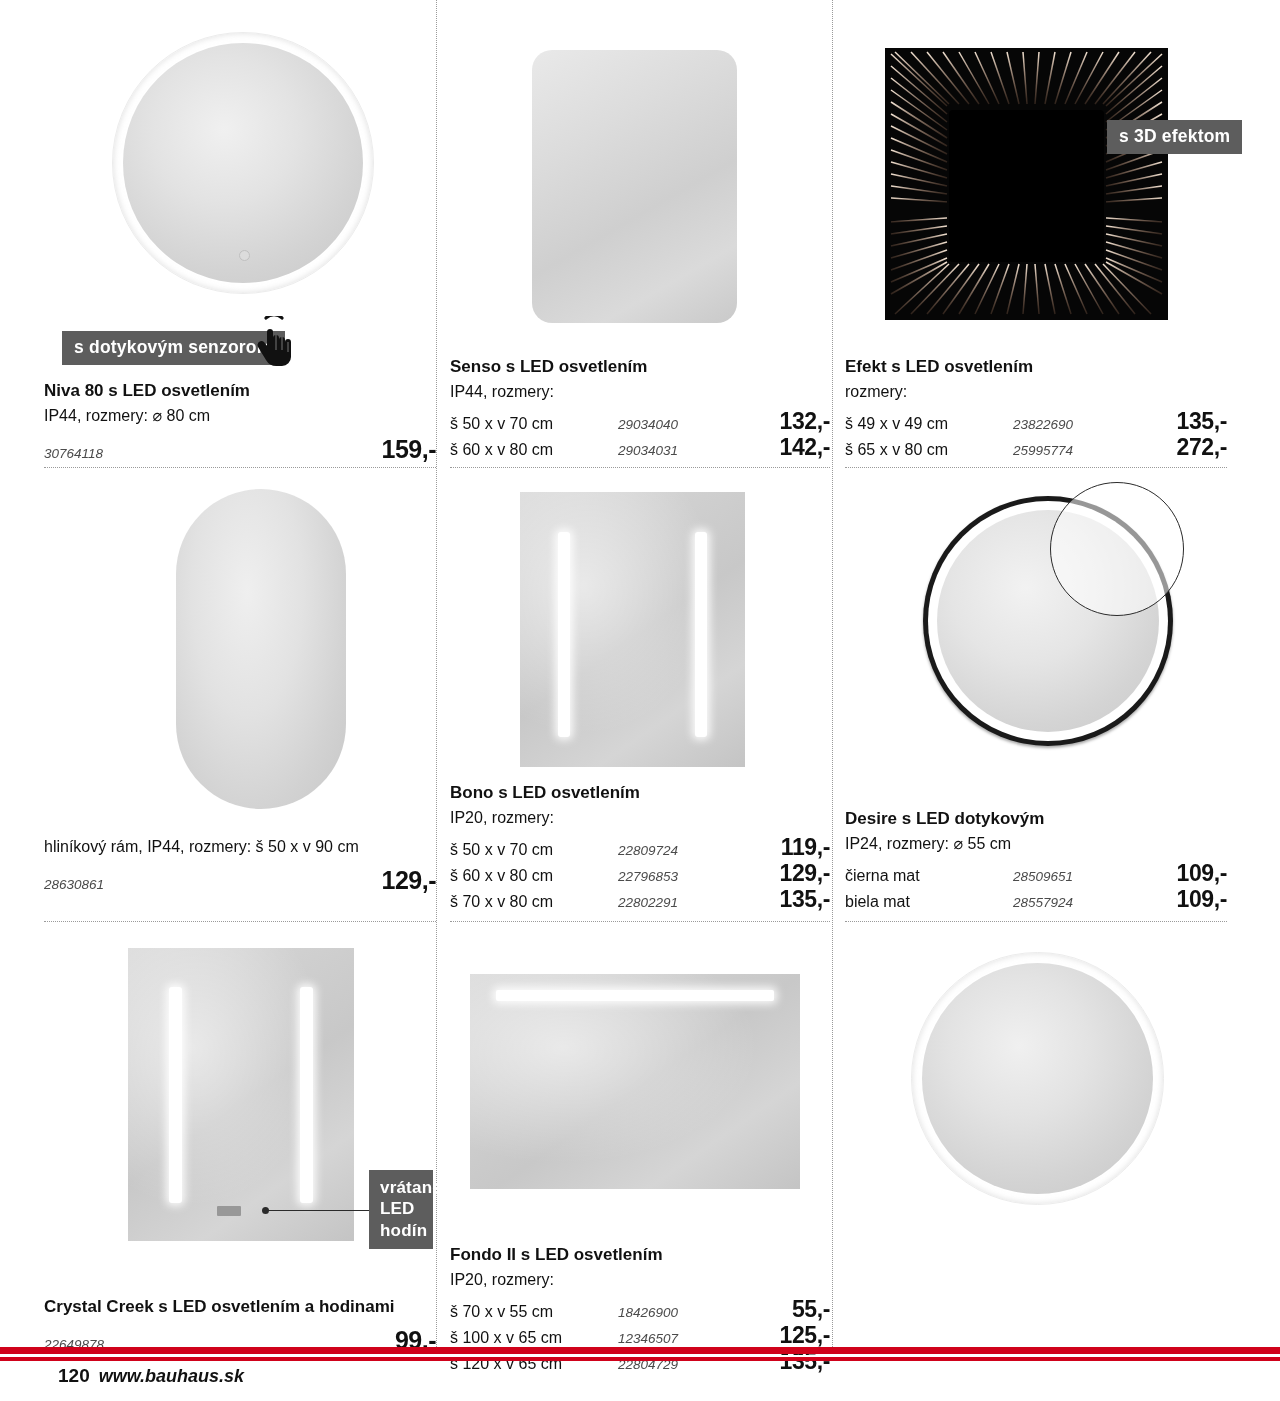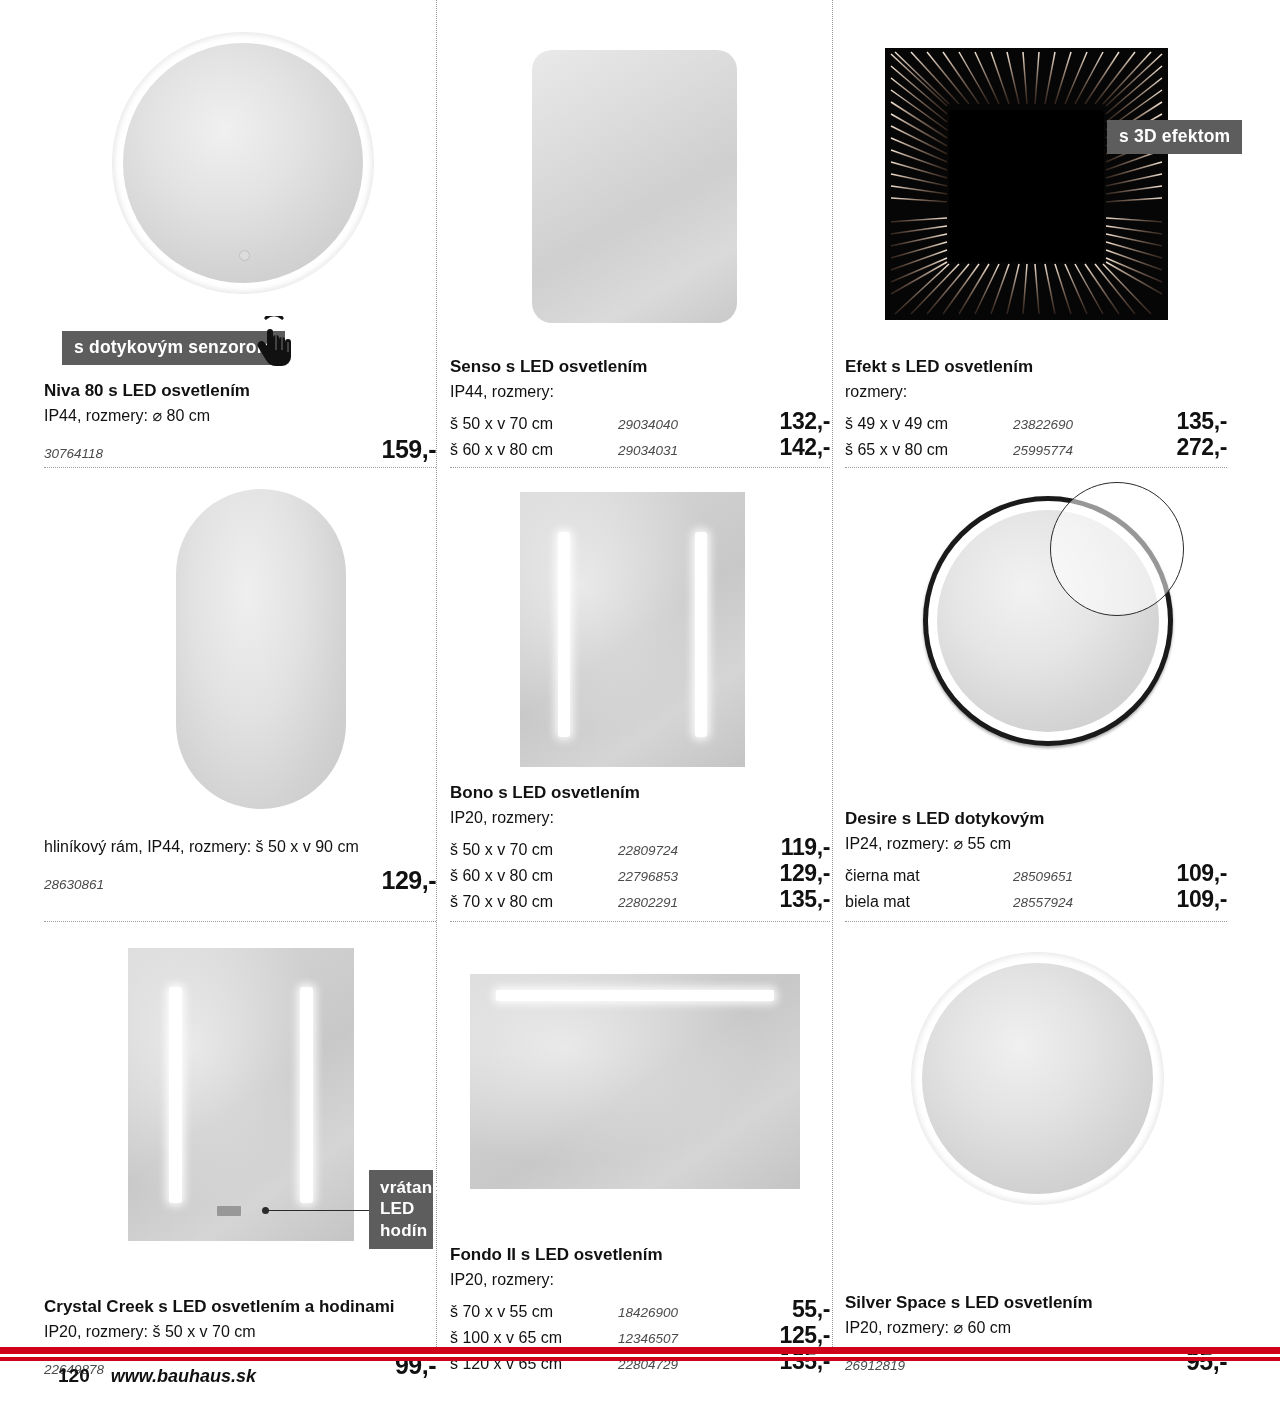--- a/index.html
+++ b/index.html
@@ -324,21 +324,21 @@
   .footer-rule.thin {
     height: 2px;
     background: #ffffff;
   }
   .footer {
     position: absolute;
     left: 58px;
     bottom: 14px;
     display: flex;
     align-items: baseline;
-    gap: 21px;
+    gap: 9px;
   }
   .page-no {
     font-size: 19px;
     font-weight: bold;
   }
   .site {
     font-size: 18px;
     font-style: italic;
     font-weight: bold;
   }
@@ -407,21 +407,20 @@
         <div class="callout-dot" style="left:218px; top:283px;"></div>
         <div class="callout-line" style="left:224px; top:286px; width:102px;"></div>
         <div class="badge badge-multiline" style="left:325px; top:246px; width:64px;">
           <div>vrátane</div>
           <div>LED</div>
           <div>hodín</div>
         </div>
       </div>
       <div class="info" style="top:372px;">
         <p class="p-title">Crystal Creek s LED osvetlením a hodinami</p>
-        <p class="p-desc">IP20, rozmery: š 50 x v 70 cm</p>
         <div class="single-line">
           <span class="art-single">22649878</span>
           <span class="price-big"><span>99</span><span>,-</span></span>
         </div>
       </div>
     </div>
   </div>
 
   <div class="col col-2">
 
@@ -654,28 +653,20 @@
       </div>
       <div class="hr"></div>
     </div>
 
     <div class="cell" style="top:904px; height:453px;">
       <div class="stage" style="height:330px;">
         <div class="mirror-round" style="left:66px; top:28px; width:253px; height:253px;">
           <div class="rim"></div>
         </div>
       </div>
-      <div class="info" style="top:368px;">
-        <p class="p-title">Silver Space s LED osvetlením</p>
-        <p class="p-desc">IP20, rozmery: ⌀ 60 cm</p>
-        <div class="single-line">
-          <span class="art-single">26912819</span>
-          <span class="price-big"><span>95</span><span>,-</span></span>
-        </div>
-      </div>
     </div>
   </div>
 
   <div class="footer-rule" style="bottom:47px;"></div>
   <div class="footer-rule thin" style="bottom:44px;"></div>
   <div class="footer-rule" style="bottom:40px; height:4px;"></div>
 
   <div class="footer">
     <span class="page-no">120</span>
     <span class="site">www.bauhaus.sk</span>

